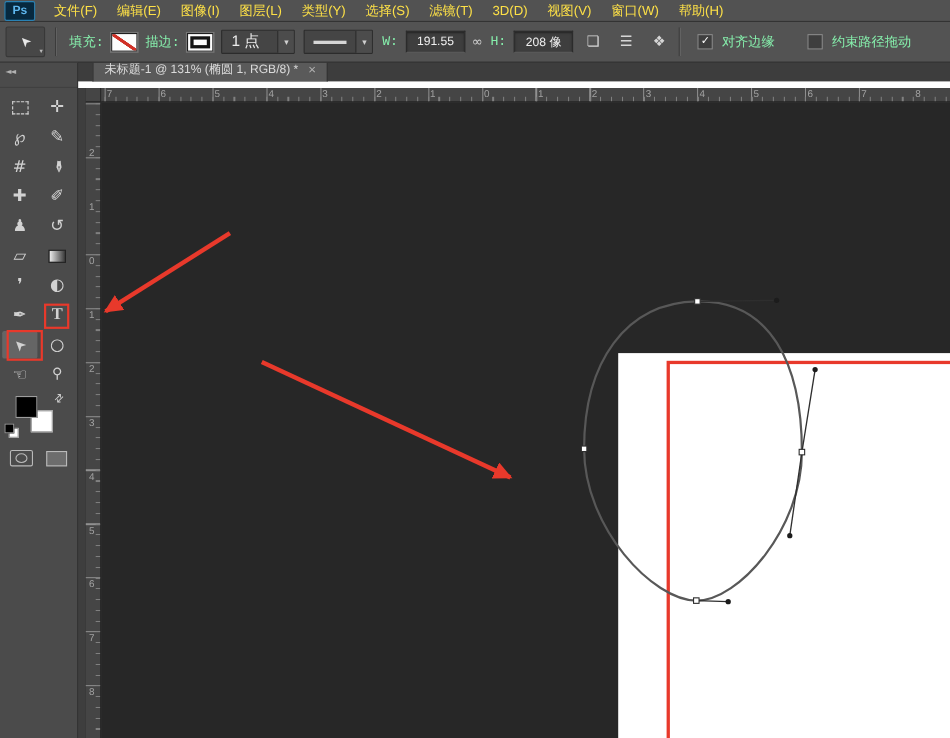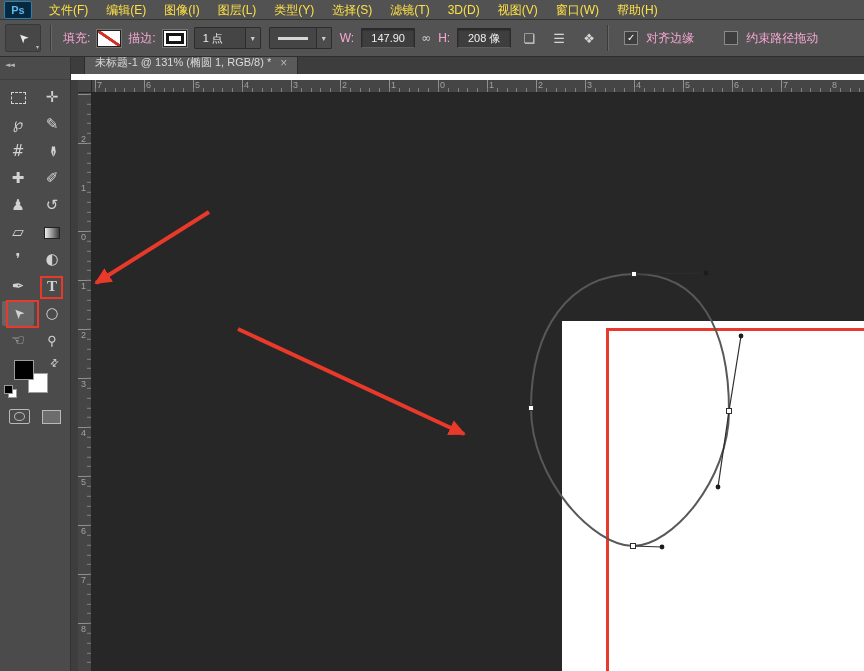--- a/index.html
+++ b/index.html
@@ -13,29 +13,29 @@
           color:#5fb7ef;font-size:11px;font-weight:bold;display:flex;align-items:center;justify-content:center;border-radius:2px;}
   .menu-item{padding:0 9px;font-size:12px;color:#fde047;line-height:20px;cursor:default;}
   
   .optionsbar{position:absolute;left:0;top:20px;width:864px;height:37px;background:#535353;
               border-bottom:1px solid #2e2e2e;display:flex;align-items:center;padding:0 5px;box-sizing:border-box;z-index:10;}
   .preset{width:34px;height:26px;background:#474747;border:1px solid #383838;border-radius:2px;
           display:flex;align-items:center;justify-content:center;position:relative;margin-right:6px;}
   .preset .pa{font-size:12px;color:#e8e8e8;transform:rotate(225deg);font-family:"DejaVu Sans",sans-serif;}
   .preset .pc{position:absolute;right:1px;bottom:1px;font-size:6px;color:#bbb;}
   .vsep{width:1px;height:26px;background:#3b3b3b;border-right:1px solid #676767;margin:0 7px 0 3px;}
-  .lbl{font-size:12px;color:#f9a8d4;margin:0 4px;white-space:nowrap;}
+  .lbl{font-size:12px;color:#86efac;margin:0 4px;white-space:nowrap;font-family:Liberation Mono, monospace;}
   .swatch{width:22px;height:15px;border:1px solid #1f1f1f;outline:1px solid #767676;position:relative;margin:0 3px;}
   .swatch.fill{background:
       linear-gradient(to top right, rgba(0,0,0,0) 43%, #d03026 45%, #d03026 55%, rgba(0,0,0,0) 57%),#fdfdfd;}
   .swatch.stroke{background:#fdfdfd;}
   .swatch.stroke .stroke-inner{position:absolute;inset:2px;border:3px solid #141414;}
   .dropdown{height:20px;background:#454545;border:1px solid #2c2c2c;display:flex;align-items:center;
             margin:0 4px;border-radius:1px;}
-  .dropdown .val{font-size:11px;color:#ececec;padding:0 8px;min-width:34px;}
+  .dropdown .val{font-size:14px;color:#ececec;padding:0 8px;min-width:34px;}
   .dropdown .caret{font-size:8px;color:#cfcfcf;padding:0 5px;border-left:1px solid #2c2c2c;height:100%;
                    display:flex;align-items:center;background:#4c4c4c;}
   .linesample{display:inline-block;width:30px;height:0;border-top:3px solid #d6d6d6;margin:0 8px;}
   .field{min-width:44px;height:18px;background:#3e3e3e;border:1px solid #2b2b2b;border-bottom-color:#5f5f5f;
          font-size:11px;color:#efefef;display:flex;align-items:center;justify-content:center;
          padding:0 4px;margin:0 3px;box-shadow:inset 0 1px 2px rgba(0,0,0,.45);}
   .linkicon{font-size:12px;color:#cdcdcd;margin:0 3px;font-family:"DejaVu Sans",sans-serif;}
   .iconbtn{width:24px;height:22px;display:flex;align-items:center;justify-content:center;
            font-size:13px;color:#d5d5d5;margin:0 3px;border-radius:2px;font-family:"DejaVu Sans",sans-serif;}
   .checkbox{width:12px;height:12px;background:#3e3e3e;border:1px solid #8a8a8a;margin:0 4px 0 8px;
@@ -133,21 +133,21 @@
       </div>
     <div class="dropdown">
       <span class="val">1 点</span>
       <span class="caret">▾</span>
     </div>
     <div class="dropdown">
       <span class="linesample"></span>
       <span class="caret">▾</span>
     </div>
     <span class="lbl">W:</span>
-    <div class="field">147.90</div>
+    <div class="field">191.55</div>
     <span class="linkicon">∞</span>
     <span class="lbl">H:</span>
     <div class="field">208 像</div>
     <div class="iconbtn">❏</div>
     <div class="iconbtn">☰</div>
     <div class="iconbtn">❖</div>
     <div class="vsep"></div>
     <div class="checkbox">
         <span>✓</span>
       </div>

